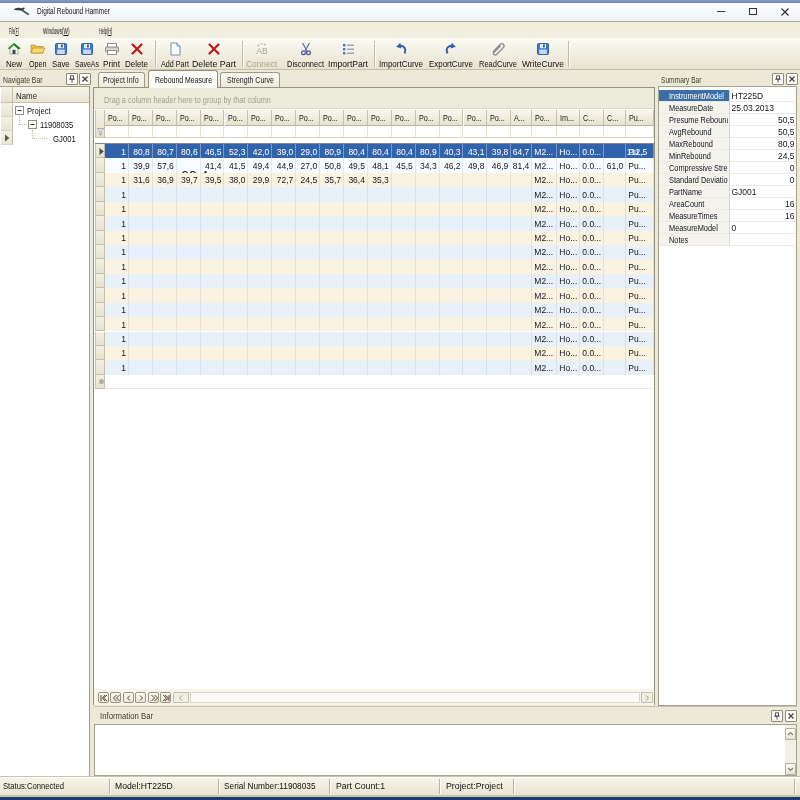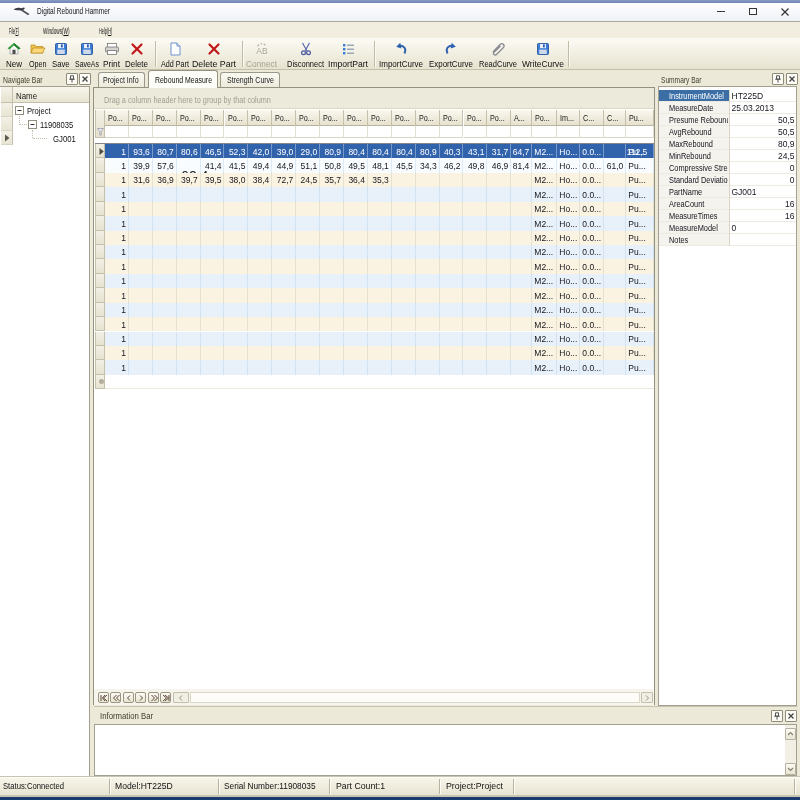--- a/index.html
+++ b/index.html
@@ -244,21 +244,21 @@
 <div class="ab" style="left:95px;top:143px;width:559px;height:1px;background:#86868a;"></div>
 <div class="ab" style="left:95px;top:144.0px;width:10px;height:14.42px;background:linear-gradient(#f2f0e5,#e7e3d1);border:1px solid #c4c0ab;border-top:none;">
     <svg width="7" height="9" viewBox="0 0 7 9" style="position:absolute;left:2px;top:2.5px;">
       <path d="M1.5 1 L5.8 4.5 L1.5 8 Z" fill="#4c4c40"></path>
     </svg>
   </div>
 <div class="ab" style="left:105px;top:144.0px;width:549px;height:14.42px;background:#3162ac;"></div>
 <div class="ab" style="left:105.0px;top:144.0px;width:23.9px;height:14.42px;border-right:1px solid rgba(255,255,255,0.35);"></div>
 <div class="ab" style="left:121.2px;top:146.5px;font-size:8.5px;color:#fff;white-space:nowrap;">1</div>
 <div class="ab" style="left:128.9px;top:144.0px;width:23.9px;height:14.42px;border-right:1px solid rgba(255,255,255,0.35);"></div>
-<div class="ab" style="left:133.3px;top:146.5px;font-size:8.5px;color:#fff;white-space:nowrap;">93,6</div>
+<div class="ab" style="left:133.3px;top:146.5px;font-size:8.5px;color:#fff;white-space:nowrap;">80,8</div>
 <div class="ab" style="left:152.8px;top:144.0px;width:23.9px;height:14.42px;border-right:1px solid rgba(255,255,255,0.35);"></div>
 <div class="ab" style="left:157.2px;top:146.5px;font-size:8.5px;color:#fff;white-space:nowrap;">80,7</div>
 <div class="ab" style="left:176.7px;top:144.0px;width:23.9px;height:14.42px;border-right:1px solid rgba(255,255,255,0.35);"></div>
 <div class="ab" style="left:181.1px;top:146.5px;font-size:8.5px;color:#fff;white-space:nowrap;">80,6</div>
 <div class="ab" style="left:200.6px;top:144.0px;width:23.9px;height:14.42px;border-right:1px solid rgba(255,255,255,0.35);"></div>
 <div class="ab" style="left:205.0px;top:146.5px;font-size:8.5px;color:#fff;white-space:nowrap;">46,5</div>
 <div class="ab" style="left:224.5px;top:144.0px;width:23.9px;height:14.42px;border-right:1px solid rgba(255,255,255,0.35);"></div>
 <div class="ab" style="left:228.9px;top:146.5px;font-size:8.5px;color:#fff;white-space:nowrap;">52,3</div>
 <div class="ab" style="left:248.4px;top:144.0px;width:23.9px;height:14.42px;border-right:1px solid rgba(255,255,255,0.35);"></div>
 <div class="ab" style="left:252.8px;top:146.5px;font-size:8.5px;color:#fff;white-space:nowrap;">42,0</div>
@@ -274,21 +274,21 @@
 <div class="ab" style="left:372.3px;top:146.5px;font-size:8.5px;color:#fff;white-space:nowrap;">80,4</div>
 <div class="ab" style="left:391.8px;top:144.0px;width:23.9px;height:14.42px;border-right:1px solid rgba(255,255,255,0.35);"></div>
 <div class="ab" style="left:396.2px;top:146.5px;font-size:8.5px;color:#fff;white-space:nowrap;">80,4</div>
 <div class="ab" style="left:415.7px;top:144.0px;width:23.9px;height:14.42px;border-right:1px solid rgba(255,255,255,0.35);"></div>
 <div class="ab" style="left:420.1px;top:146.5px;font-size:8.5px;color:#fff;white-space:nowrap;">80,9</div>
 <div class="ab" style="left:439.6px;top:144.0px;width:23.9px;height:14.42px;border-right:1px solid rgba(255,255,255,0.35);"></div>
 <div class="ab" style="left:444.0px;top:146.5px;font-size:8.5px;color:#fff;white-space:nowrap;">40,3</div>
 <div class="ab" style="left:463.5px;top:144.0px;width:23.9px;height:14.42px;border-right:1px solid rgba(255,255,255,0.35);"></div>
 <div class="ab" style="left:467.9px;top:146.5px;font-size:8.5px;color:#fff;white-space:nowrap;">43,1</div>
 <div class="ab" style="left:487.4px;top:144.0px;width:23.9px;height:14.42px;border-right:1px solid rgba(255,255,255,0.35);"></div>
-<div class="ab" style="left:491.8px;top:146.5px;font-size:8.5px;color:#fff;white-space:nowrap;">31,7</div>
+<div class="ab" style="left:491.8px;top:146.5px;font-size:8.5px;color:#fff;white-space:nowrap;">39,8</div>
 <div class="ab" style="left:511.3px;top:144.0px;width:21.0px;height:14.42px;border-right:1px solid rgba(255,255,255,0.35);"></div>
 <div class="ab" style="left:512.8px;top:146.5px;font-size:8.5px;color:#fff;white-space:nowrap;">64,7</div>
 <div class="ab" style="left:532.3px;top:144.0px;width:25.0px;height:14.42px;border-right:1px solid rgba(255,255,255,0.35);"></div>
 <div class="ab" style="left:534.3px;top:146.5px;font-size:8.5px;color:#fff;white-space:nowrap;">M2...</div>
 <div class="ab" style="left:557.3px;top:144.0px;width:23.0px;height:14.42px;border-right:1px solid rgba(255,255,255,0.35);"></div>
 <div class="ab" style="left:559.3px;top:146.5px;font-size:8.5px;color:#fff;white-space:nowrap;">Ho...</div>
 <div class="ab" style="left:580.3px;top:144.0px;width:24.0px;height:14.42px;border-right:1px solid rgba(255,255,255,0.35);"></div>
 <div class="ab" style="left:582.3px;top:146.5px;font-size:8.5px;color:#fff;white-space:nowrap;">0.0...</div>
 <div class="ab" style="left:604.3px;top:144.0px;width:22.0px;height:14.42px;border-right:1px solid rgba(255,255,255,0.35);"></div>
 <div class="ab" style="left:602.7px;top:146.5px;font-size:8.5px;color:#fff;white-space:nowrap;padding-left:24px;">112,5</div>
@@ -306,21 +306,21 @@
 <div class="ab" style="left:181.1px;top:168px;font-size:14px;color:#15151c;white-space:nowrap;">62,4</div>
 <div class="ab" style="left:200.6px;top:158.4px;width:23.9px;height:14.42px;border-right:1px solid #dde9f4;"></div>
 <div class="ab" style="left:205.0px;top:160.92px;font-size:8.5px;color:#15151c;white-space:nowrap;">41,4</div>
 <div class="ab" style="left:224.5px;top:158.4px;width:23.9px;height:14.42px;border-right:1px solid #dde9f4;"></div>
 <div class="ab" style="left:228.9px;top:160.92px;font-size:8.5px;color:#15151c;white-space:nowrap;">41,5</div>
 <div class="ab" style="left:248.4px;top:158.4px;width:23.9px;height:14.42px;border-right:1px solid #dde9f4;"></div>
 <div class="ab" style="left:252.8px;top:160.92px;font-size:8.5px;color:#15151c;white-space:nowrap;">49,4</div>
 <div class="ab" style="left:272.3px;top:158.4px;width:23.9px;height:14.42px;border-right:1px solid #dde9f4;"></div>
 <div class="ab" style="left:276.7px;top:160.92px;font-size:8.5px;color:#15151c;white-space:nowrap;">44,9</div>
 <div class="ab" style="left:296.2px;top:158.4px;width:23.9px;height:14.42px;border-right:1px solid #dde9f4;"></div>
-<div class="ab" style="left:300.6px;top:160.92px;font-size:8.5px;color:#15151c;white-space:nowrap;">51,1</div>
+<div class="ab" style="left:300.6px;top:160.92px;font-size:8.5px;color:#15151c;white-space:nowrap;">27,0</div>
 <div class="ab" style="left:320.1px;top:158.4px;width:23.9px;height:14.42px;border-right:1px solid #dde9f4;"></div>
 <div class="ab" style="left:324.5px;top:160.92px;font-size:8.5px;color:#15151c;white-space:nowrap;">50,8</div>
 <div class="ab" style="left:344.0px;top:158.4px;width:23.9px;height:14.42px;border-right:1px solid #dde9f4;"></div>
 <div class="ab" style="left:348.4px;top:160.92px;font-size:8.5px;color:#15151c;white-space:nowrap;">49,5</div>
 <div class="ab" style="left:367.9px;top:158.4px;width:23.9px;height:14.42px;border-right:1px solid #dde9f4;"></div>
 <div class="ab" style="left:372.3px;top:160.92px;font-size:8.5px;color:#15151c;white-space:nowrap;">48,1</div>
 <div class="ab" style="left:391.8px;top:158.4px;width:23.9px;height:14.42px;border-right:1px solid #dde9f4;"></div>
 <div class="ab" style="left:396.2px;top:160.92px;font-size:8.5px;color:#15151c;white-space:nowrap;">45,5</div>
 <div class="ab" style="left:415.7px;top:158.4px;width:23.9px;height:14.42px;border-right:1px solid #dde9f4;"></div>
 <div class="ab" style="left:420.1px;top:160.92px;font-size:8.5px;color:#15151c;white-space:nowrap;">34,3</div>
@@ -350,21 +350,21 @@
 <div class="ab" style="left:133.3px;top:175.34px;font-size:8.5px;color:#15151c;white-space:nowrap;">31,6</div>
 <div class="ab" style="left:152.8px;top:172.8px;width:23.9px;height:14.42px;border-right:1px solid #e4e0d2;"></div>
 <div class="ab" style="left:157.2px;top:175.34px;font-size:8.5px;color:#15151c;white-space:nowrap;">36,9</div>
 <div class="ab" style="left:176.7px;top:172.8px;width:23.9px;height:14.42px;border-right:1px solid #e4e0d2;"></div>
 <div class="ab" style="left:181.1px;top:175.34px;font-size:8.5px;color:#15151c;white-space:nowrap;">39,7</div>
 <div class="ab" style="left:200.6px;top:172.8px;width:23.9px;height:14.42px;border-right:1px solid #e4e0d2;"></div>
 <div class="ab" style="left:205.0px;top:175.34px;font-size:8.5px;color:#15151c;white-space:nowrap;">39,5</div>
 <div class="ab" style="left:224.5px;top:172.8px;width:23.9px;height:14.42px;border-right:1px solid #e4e0d2;"></div>
 <div class="ab" style="left:228.9px;top:175.34px;font-size:8.5px;color:#15151c;white-space:nowrap;">38,0</div>
 <div class="ab" style="left:248.4px;top:172.8px;width:23.9px;height:14.42px;border-right:1px solid #e4e0d2;"></div>
-<div class="ab" style="left:252.8px;top:175.34px;font-size:8.5px;color:#15151c;white-space:nowrap;">38,4</div>
+<div class="ab" style="left:252.8px;top:175.34px;font-size:8.5px;color:#15151c;white-space:nowrap;">29,9</div>
 <div class="ab" style="left:272.3px;top:172.8px;width:23.9px;height:14.42px;border-right:1px solid #e4e0d2;"></div>
 <div class="ab" style="left:276.7px;top:175.34px;font-size:8.5px;color:#15151c;white-space:nowrap;">72,7</div>
 <div class="ab" style="left:296.2px;top:172.8px;width:23.9px;height:14.42px;border-right:1px solid #e4e0d2;"></div>
 <div class="ab" style="left:300.6px;top:175.34px;font-size:8.5px;color:#15151c;white-space:nowrap;">24,5</div>
 <div class="ab" style="left:320.1px;top:172.8px;width:23.9px;height:14.42px;border-right:1px solid #e4e0d2;"></div>
 <div class="ab" style="left:324.5px;top:175.34px;font-size:8.5px;color:#15151c;white-space:nowrap;">35,7</div>
 <div class="ab" style="left:344.0px;top:172.8px;width:23.9px;height:14.42px;border-right:1px solid #e4e0d2;"></div>
 <div class="ab" style="left:348.4px;top:175.34px;font-size:8.5px;color:#15151c;white-space:nowrap;">36,4</div>
 <div class="ab" style="left:367.9px;top:172.8px;width:23.9px;height:14.42px;border-right:1px solid #e4e0d2;"></div>
 <div class="ab" style="left:372.3px;top:175.34px;font-size:8.5px;color:#15151c;white-space:nowrap;">35,3</div>

